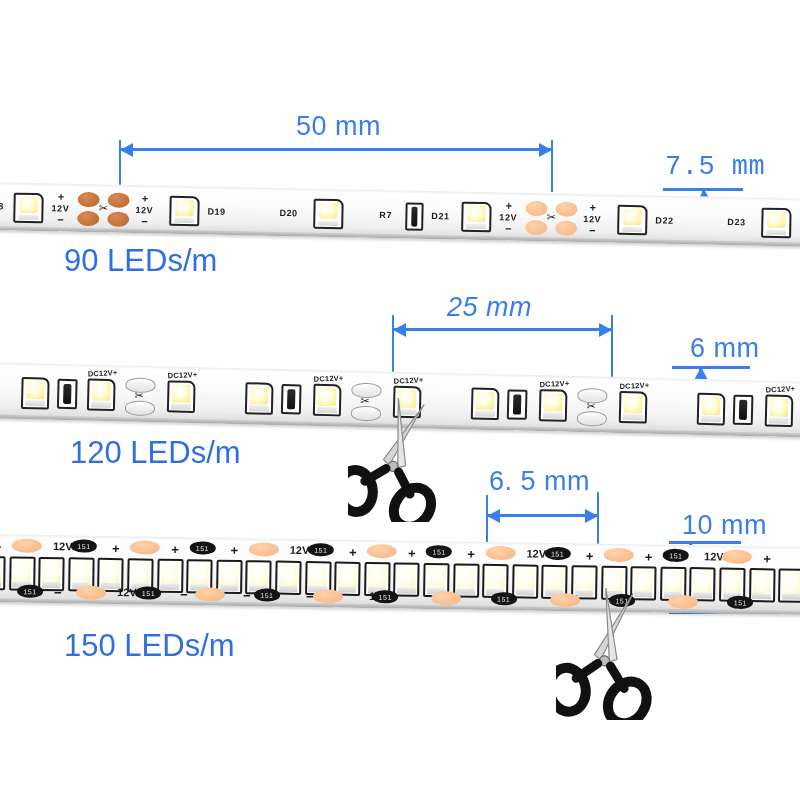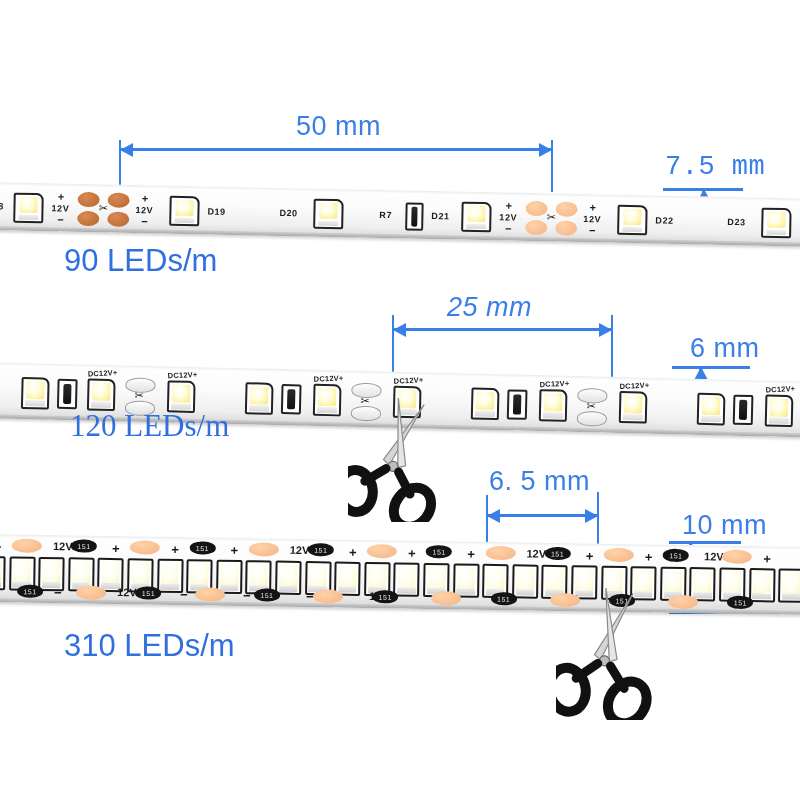--- a/index.html
+++ b/index.html
@@ -348,21 +348,21 @@
       <div class="res" style="left:750px;top:15px;width:20px;height:30px;">
         <div class="body"></div>
       </div>
       <div class="silk tiny" style="left:782px;top:5px;transform:rotate(-4deg);">DC12V+</div>
       <div class="led notch" style="left:782px;top:14px;width:28px;height:32px;">
         <div class="phos"></div>
         <div class="pad"></div>
       </div>
     </div>
 
-    <div class="density-label" style="left:70px;top:410px;font-family:Liberation Serif, serif;">120 LEDs/m</div>
+    <div class="density-label" style="left:70px;top:437px;">120 LEDs/m</div>
 
     <svg class="scissors" style="left:348px;top:398px;" width="104" height="124" viewBox="0 0 104 124">
       <g transform="rotate(16 52 62)">
         <path d="M60 2 L43 70 L36 66 Z" fill="#d6d6d6" stroke="#8a8a8a" stroke-width="1.2"></path>
         <path d="M33 2 L52 70 L59 66 Z" fill="#e6e6e6" stroke="#8a8a8a" stroke-width="1.2"></path>
         <circle cx="47" cy="70" r="5" fill="#bdbdbd" stroke="#6f6f6f" stroke-width="1.2"></circle>
         <path d="M41 74 L24 92" stroke="#111" stroke-width="9" stroke-linecap="round" fill="none"></path>
         <path d="M54 74 L71 92" stroke="#111" stroke-width="9" stroke-linecap="round" fill="none"></path>
         <ellipse cx="18" cy="104" rx="17" ry="21" fill="none" stroke="#111" stroke-width="10" transform="rotate(-22 18 104)"></ellipse>
         <ellipse cx="77" cy="104" rx="17" ry="21" fill="none" stroke="#111" stroke-width="10" transform="rotate(22 77 104)"></ellipse>
@@ -573,21 +573,21 @@
             <span class="code">151</span>
           </div>
           <div class="pad-cu light oval" style="left: 685.2px; top: 50px; width: 30px; height: 14px;"></div>
           <div class="pad-cu light oval" style="left: 738.4px; top: 4px; width: 30px; height: 14px;"></div>
           <div class="res-pill" style="left: 744.4px; top: 50px; width: 26px; height: 13px;">
             <span class="code">151</span>
           </div>
         </div>
     </div>
 
-    <div class="density-label" style="left:64px;top:630px;">310 LEDs/m</div>
+    <div class="density-label" style="left:64px;top:630px;">150 LEDs/m</div>
 
     <svg class="scissors" style="left:556px;top:588px;" width="110" height="132" viewBox="0 0 110 132">
       <g transform="rotate(12 55 66)">
         <path d="M64 2 L46 74 L39 70 Z" fill="#d6d6d6" stroke="#8a8a8a" stroke-width="1.2"></path>
         <path d="M36 2 L55 74 L62 70 Z" fill="#e6e6e6" stroke="#8a8a8a" stroke-width="1.2"></path>
         <circle cx="50" cy="74" r="5" fill="#bdbdbd" stroke="#6f6f6f" stroke-width="1.2"></circle>
         <path d="M44 78 L26 97" stroke="#111" stroke-width="9" stroke-linecap="round" fill="none"></path>
         <path d="M57 78 L75 97" stroke="#111" stroke-width="9" stroke-linecap="round" fill="none"></path>
         <ellipse cx="20" cy="110" rx="18" ry="22" fill="none" stroke="#111" stroke-width="10" transform="rotate(-22 20 110)"></ellipse>
         <ellipse cx="81" cy="110" rx="18" ry="22" fill="none" stroke="#111" stroke-width="10" transform="rotate(22 81 110)"></ellipse>

